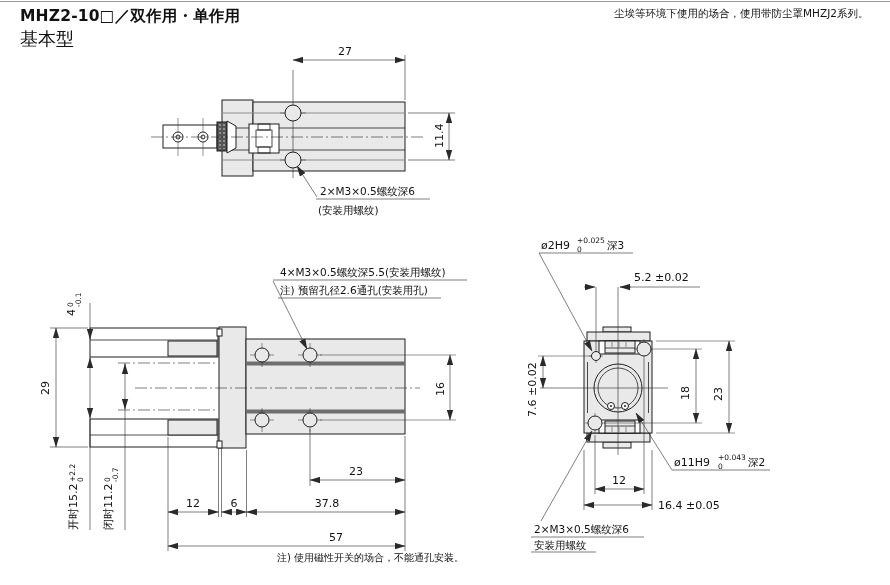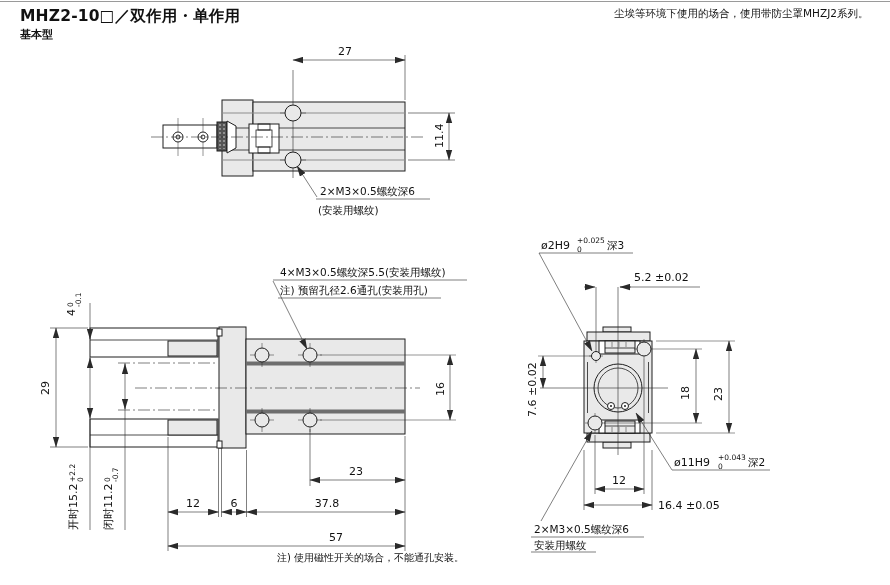--- a/index.html
+++ b/index.html
@@ -1,20 +1,20 @@
 <!DOCTYPE html>
 <html><head>
 <meta charset="utf-8">
 <style>
   html,body{margin:0;padding:0;background:#fff;}
   .page{position:relative;width:890px;height:585px;background:#fff;overflow:hidden;
         font-family:"DejaVu Sans","Liberation Sans",sans-serif;color:#111;}
   .toprule{position:absolute;left:0;top:1px;width:890px;height:1px;background:#9a9a9a;}
   .title{position:absolute;left:20px;top:6px;font-size:15.5px;font-weight:bold;letter-spacing:.2px;}
-  .subtitle{position:absolute;left:20px;top:27px;font-size:11px;font-weight:bold;}
+  .subtitle{position:absolute;left:20px;top:27px;font-size:18px;font-weight:normal;}
   .noteTR{position:absolute;left:614px;top:7px;font-size:10.5px;}
   .noteB{position:absolute;left:277px;top:551px;font-size:10px;}
   svg{position:absolute;left:0;top:0;}
   svg text{fill:#111;font-family:"DejaVu Sans","Liberation Sans",sans-serif;font-size:11px;}
   .cjk{font-size:10.5px;}
   .tol{font-size:7.5px;}
   .g{fill:#e9e9e9;stroke:#1f1f1f;stroke-width:1;}
   .w{fill:#ffffff;stroke:#1f1f1f;stroke-width:1;}
   .ln{stroke:#1f1f1f;stroke-width:1;fill:none;}
   .lng{stroke:#8d8d8d;stroke-width:1;fill:none;}

